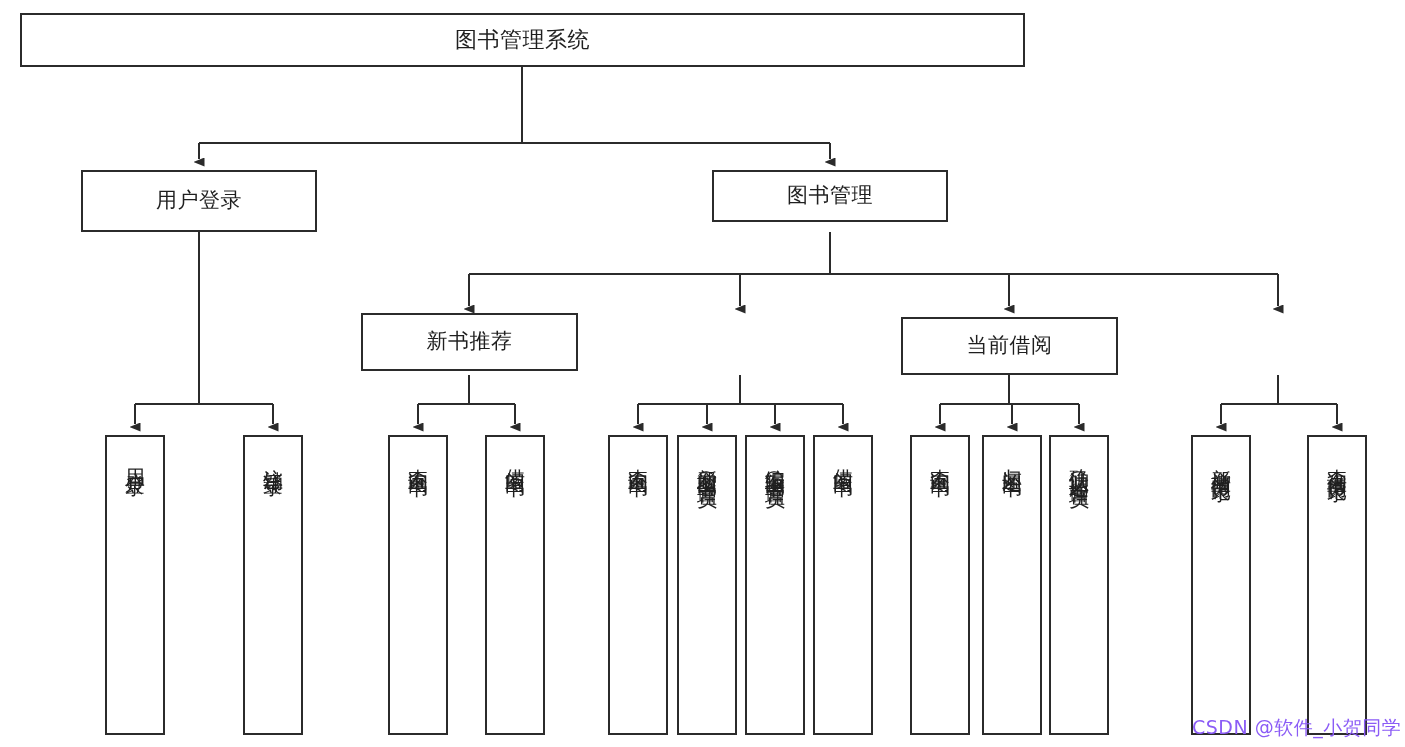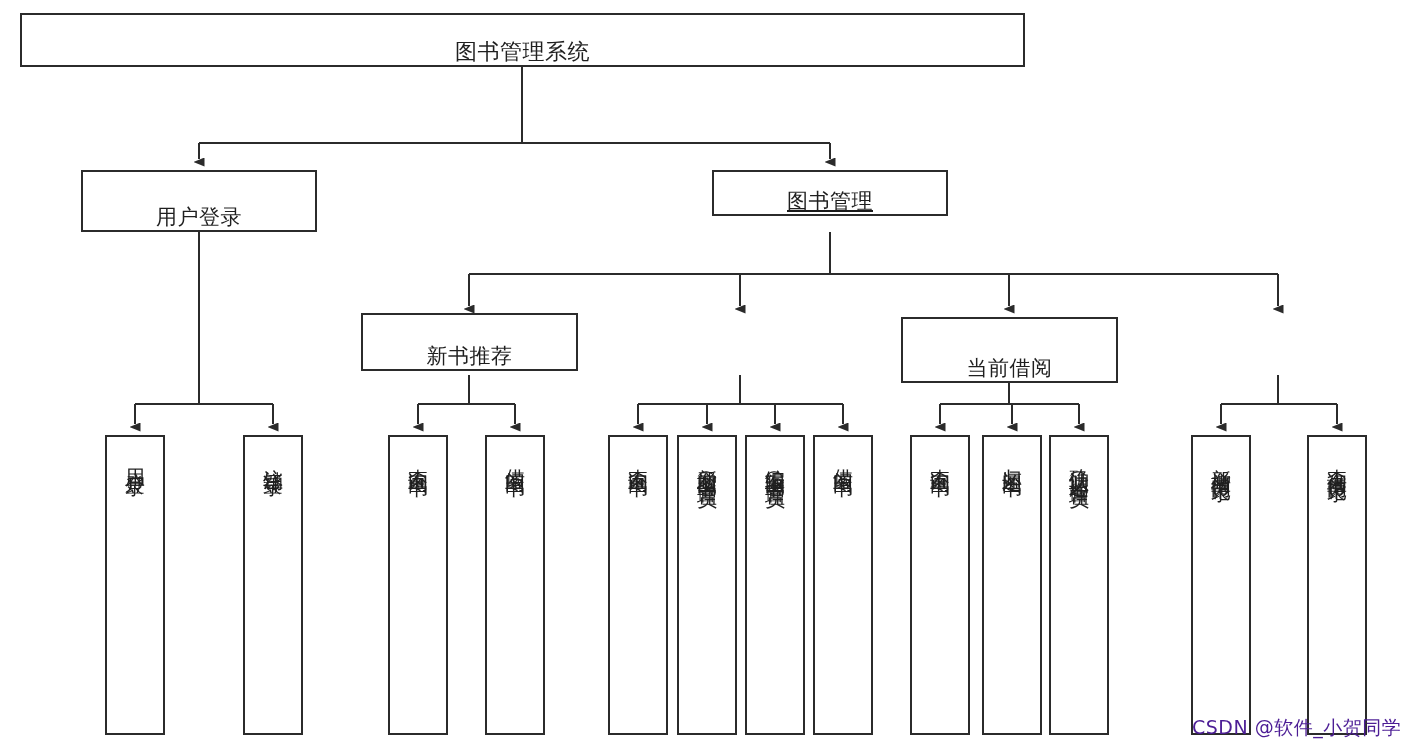--- a/index.html
+++ b/index.html
@@ -26,21 +26,21 @@
     width: 1405px;
     height: 747px;
     pointer-events: none;
   }
   .node {
     position: absolute;
     box-sizing: border-box;
     background: #ffffff;
     border: 2px solid #2b2b2b;
     display: flex;
-    align-items: flex-end;
+    align-items: center;
     justify-content: center;
     z-index: 3;
   }
   .node .node-label {
     font-size: 21px;
     line-height: 1.12;
     letter-spacing: 0.5px;
     color: #1f1f1f;
     white-space: nowrap;
     text-align: center;
@@ -58,21 +58,21 @@
     text-orientation: upright;
     font-size: 20px;
     line-height: 1.25;
     letter-spacing: 3px;
     white-space: normal;
     max-height: 282px;
   }
   .watermark {
     position: absolute;
     font-size: 19px;
-    color: #4c1d95;
+    color: #8b5cf6;
     white-space: nowrap;
     z-index: 6;
     letter-spacing: 0.5px;
   }
 </style>
 </head>
 <body>
 
 <div id="canvas">
 
@@ -126,28 +126,28 @@
     </g>
   </svg>
 
   <div class="node root" style="left: 20px; top: 13px; width: 1005px; height: 54px;">
     <span class="node-label">图书管理系统</span>
   </div>
 
   <div class="node" style="left: 81px; top: 170px; width: 236px; height: 62px;">
     <span class="node-label">用户登录</span>
   </div>
-  <div class="node" style="left: 712px; top: 170px; width: 236px; height: 46px; text-decoration: underline;">
+  <div class="node" style="left: 712px; top: 170px; width: 236px; height: 52px;">
     <span class="node-label">图书管理</span>
   </div>
 
   <div class="node" style="left: 361px; top: 313px; width: 217px; height: 58px;">
     <span class="node-label">新书推荐</span>
   </div>
-  <div class="node" style="left: 901px; top: 317px; width: 217px; height: 66px;">
+  <div class="node" style="left: 901px; top: 317px; width: 217px; height: 58px;">
     <span class="node-label">当前借阅</span>
   </div>
 
   <div class="node vertical" style="left: 105px; top: 435px; width: 60px; height: 300px;">
     <span class="node-label">用户登录</span>
   </div>
   <div class="node vertical" style="left: 243px; top: 435px; width: 60px; height: 300px;">
     <span class="node-label">注销登录</span>
   </div>
   <div class="node vertical" style="left: 388px; top: 435px; width: 60px; height: 300px;">

